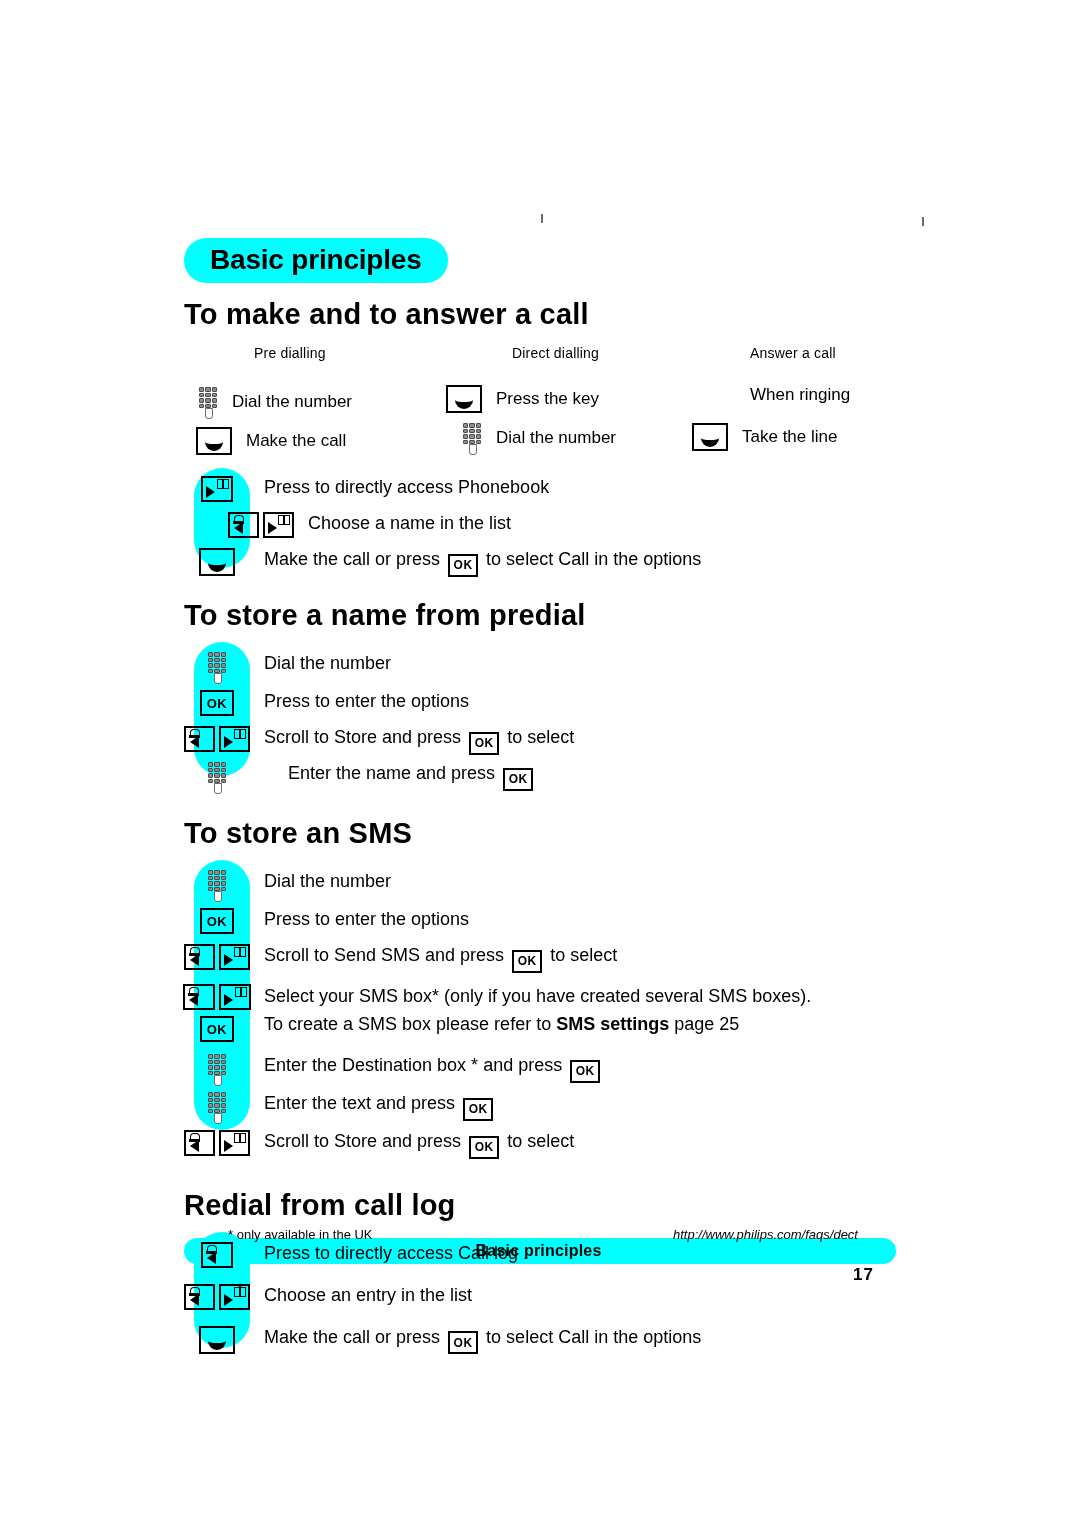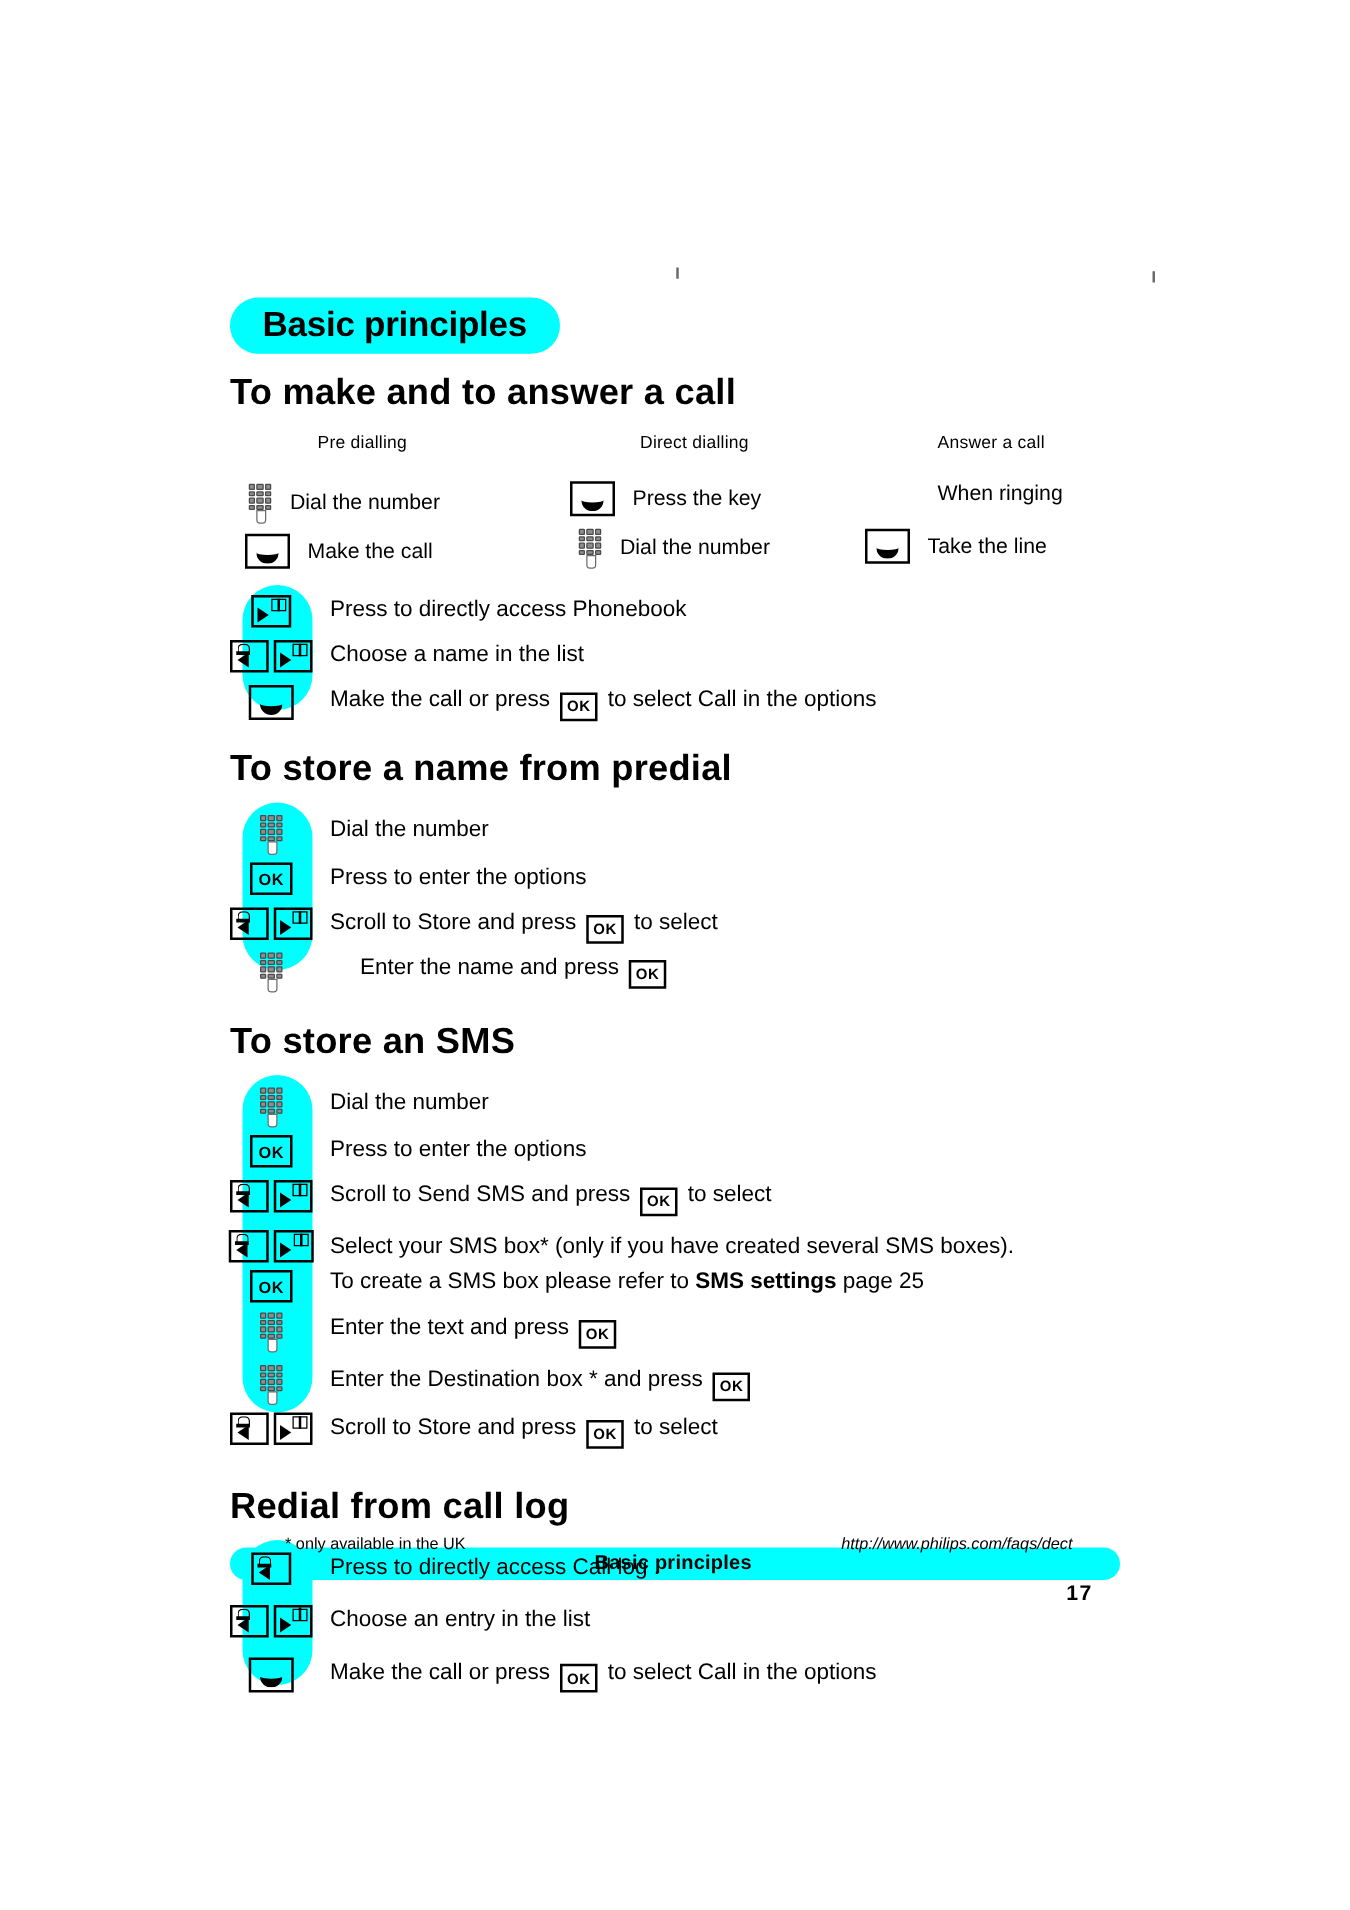--- a/index.html
+++ b/index.html
@@ -355,21 +355,21 @@
             </span>
           <span class="kp-stem"></span>
         </span>
         <span class="lbl">Dial the number</span>
       </div>
       <div class="ct-row" style="left:12px; top:84px;">
         <span class="icon ico-handset"></span>
         <span class="lbl">Make the call</span>
       </div>
 
-      <div class="ct-row" style="left:272px; top:42px;">
+      <div class="ct-row" style="left:262px; top:42px;">
         <span class="icon ico-handset"></span>
         <span class="lbl">Press the key</span>
       </div>
       <div class="ct-row" style="left:278px; top:80px;">
         <span class="icon ico-keypad">
           <span class="kp-grid">
               <i></i>
               <i></i>
               <i></i>
               <i></i>
@@ -406,21 +406,21 @@
         <div class="proc-row" style="padding-top:6px;">
           <div class="proc-icons">
             <span class="icon ico-nav right">
               <span class="g-book"></span>
                 <span class="tri"></span>
             </span>
           </div>
           <div class="proc-text">Press to directly access Phonebook</div>
         </div>
 
-        <div class="proc-row" style="padding-top:4px;">
+        <div class="proc-row" style="padding-top:4px;margin-left:44px;">
           <div class="proc-icons">
             <span class="icon ico-nav left">
               <span class="g-phone"></span>
                 <span class="tri"></span>
             </span>
             <span class="icon ico-nav right">
               <span class="g-book"></span>
                 <span class="tri"></span>
             </span>
           </div>
@@ -593,68 +593,68 @@
               </span>
             </span>
             <span class="icon ico-ok">OK</span>
           </div>
           <div class="proc-text wrap" style="line-height:1.55;">
             <div>Select your SMS box* (only if you have created several SMS boxes).</div>
             <div><span>To create a SMS box please refer to </span><b>SMS settings</b><span> page 25</span></div>
           </div>
         </div>
 
-        <div class="proc-row" style="padding-top:6px;">
+        <div class="proc-row" style="padding-top:10px;">
           <div class="proc-icons">
             <span class="icon ico-keypad">
               <span class="kp-grid">
                   <i></i>
                   <i></i>
                   <i></i>
                   <i></i>
                   <i></i>
                   <i></i>
                   <i></i>
                   <i></i>
                   <i></i>
                   <i></i>
                   <i></i>
                   <i></i>
                 </span>
               <span class="kp-stem"></span>
             </span>
           </div>
           <div class="proc-text">
-            <span>Enter the text and press</span>
+            <span>Enter the Destination box   * and press</span>
             <span class="icon ico-ok inline">OK</span>
           </div>
         </div>
 
-        <div class="proc-row" style="padding-top:10px;">
+        <div class="proc-row" style="padding-top:6px;">
           <div class="proc-icons">
             <span class="icon ico-keypad">
               <span class="kp-grid">
                   <i></i>
                   <i></i>
                   <i></i>
                   <i></i>
                   <i></i>
                   <i></i>
                   <i></i>
                   <i></i>
                   <i></i>
                   <i></i>
                   <i></i>
                   <i></i>
                 </span>
               <span class="kp-stem"></span>
             </span>
           </div>
           <div class="proc-text">
-            <span>Enter the Destination box   * and press</span>
+            <span>Enter the text and press</span>
             <span class="icon ico-ok inline">OK</span>
           </div>
         </div>
 
         <div class="proc-row" style="padding-top:6px;">
           <div class="proc-icons">
             <span class="icon ico-nav left">
               <span class="g-phone"></span>
                 <span class="tri"></span>
             </span>

